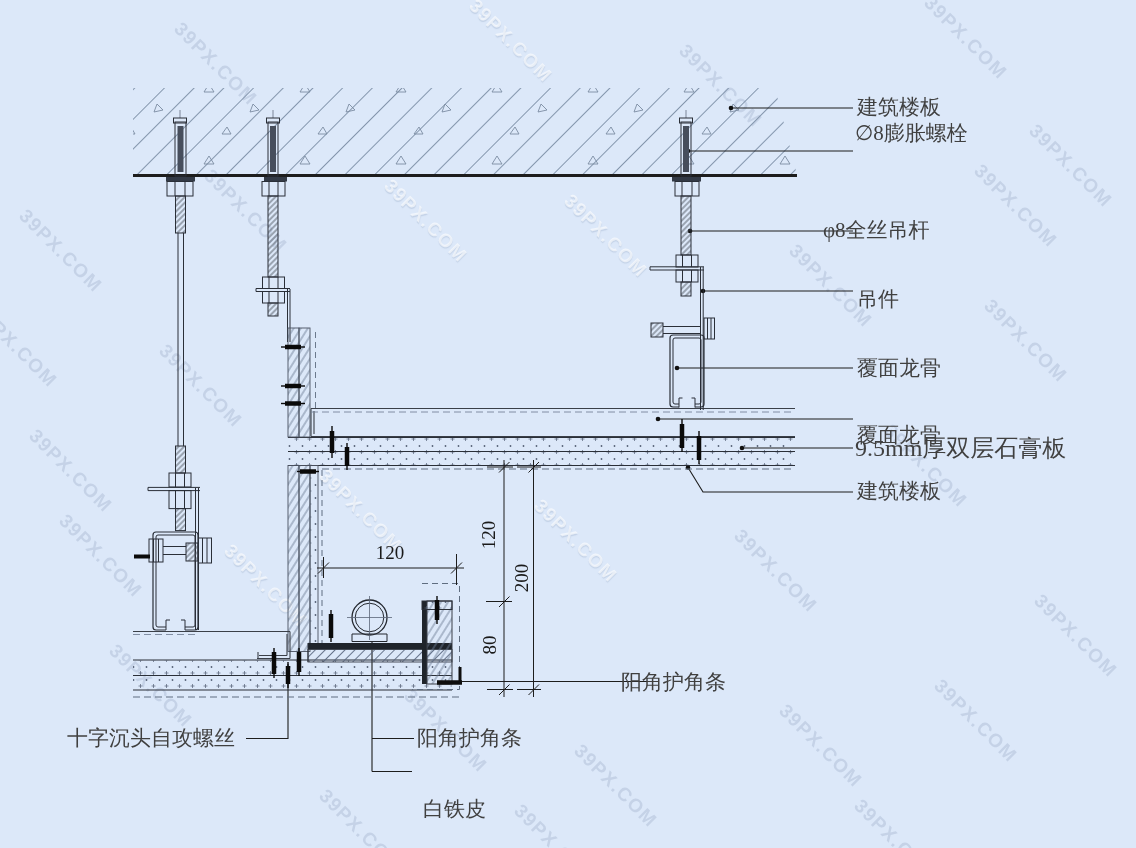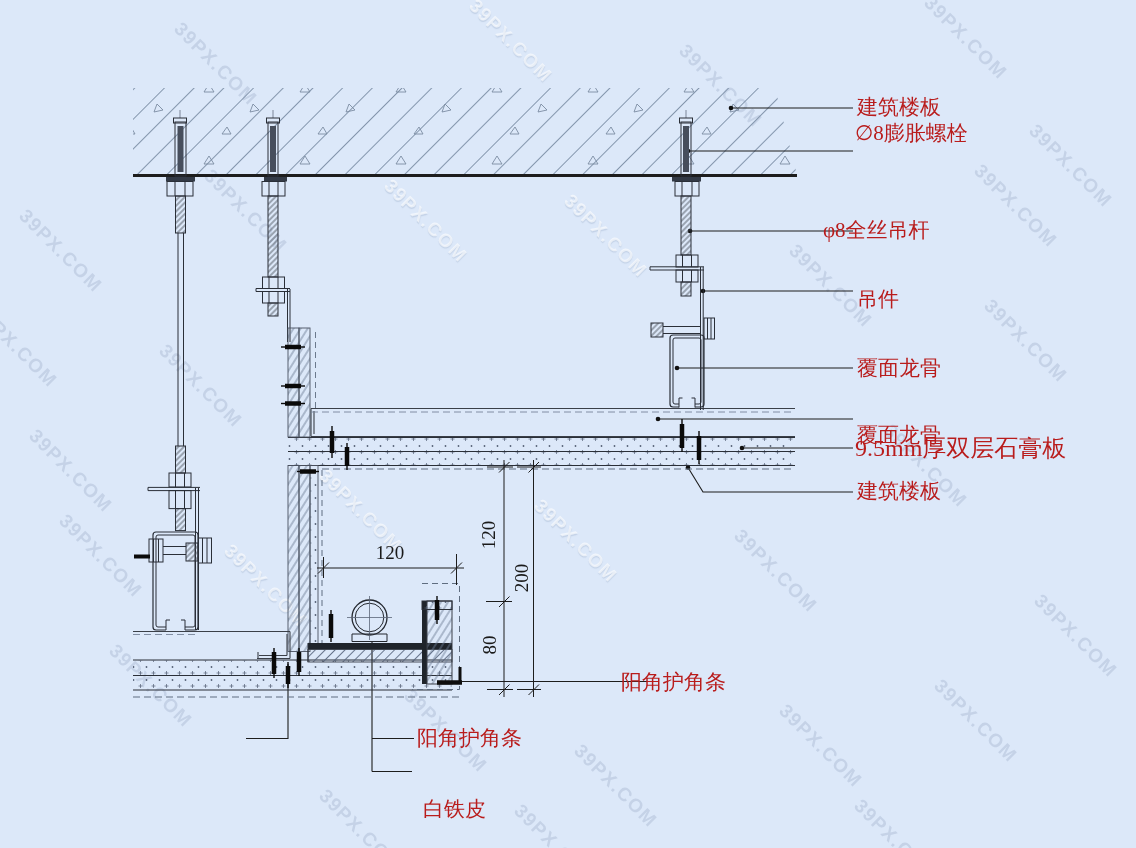--- a/index.html
+++ b/index.html
@@ -4,21 +4,21 @@
 <style>
   html,body{margin:0;padding:0;background:#c9d6ea;}
   .stage{position:relative;width:1136px;height:848px;background:#dce8f9;overflow:hidden;
          font-family:"Liberation Serif","DejaVu Serif",serif;}
   svg{position:absolute;left:0;top:0;}
   .wm{position:absolute;font:700 19px "Liberation Sans","DejaVu Sans",sans-serif;
       letter-spacing:1.5px;transform:rotate(45deg);transform-origin:left top;
       white-space:nowrap;pointer-events:none;}
   .wm-a{color:rgba(255,255,255,0.62);text-shadow:1px 1px 1px rgba(150,168,198,0.35);}
   .wm-b{color:rgba(104,126,160,0.20);}
-  .lbl{position:absolute;font-size:21px;color:#b91c1c;white-space:nowrap;line-height:23px;}
+  .lbl{position:absolute;font-size:21px;color:#404040;white-space:nowrap;line-height:23px;}
   .lbl-sm{font-size:24px;}
   .dim{position:absolute;font-size:19px;color:#1a1a1a;text-align:center;line-height:20px;}
   .dim-v{transform:rotate(-90deg);}
 </style>
 </head>
 <body>
 
 <div class="stage">
 
   <span class="wm wm-b" style="left:185px;top:18px">39PX.COM</span>
@@ -280,20 +280,21 @@
 
   <div class="lbl" style="left:857px;top:96px">建筑楼板</div>
   <div class="lbl" style="left:855px;top:122px">∅8膨胀螺栓</div>
   <div class="lbl" style="left:823px;top:219px">φ8全丝吊杆</div>
   <div class="lbl" style="left:857px;top:288px">吊件</div>
   <div class="lbl" style="left:857px;top:357px">覆面龙骨</div>
   <div class="lbl" style="left:857px;top:424px">覆面龙骨</div>
   <div class="lbl lbl-sm" style="left:855px;top:437px">9.5mm厚双层石膏板</div>
   <div class="lbl" style="left:857px;top:480px">建筑楼板</div>
   <div class="lbl" style="left:621px;top:671px">阳角护角条</div>
+  <div class="lbl" style="left:67px;top:727px">十字沉头自攻螺丝</div>
   <div class="lbl" style="left:417px;top:727px">阳角护角条</div>
   <div class="lbl" style="left:423px;top:798px">白铁皮</div>
 
   <div class="dim" style="left:368px;top:543px;width:44px">120</div>
   <div class="dim dim-v" style="left:468px;top:525px;width:42px">120</div>
   <div class="dim dim-v" style="left:501px;top:568px;width:42px">200</div>
   <div class="dim dim-v" style="left:469px;top:635px;width:42px">80</div>
 
 </div>
 

